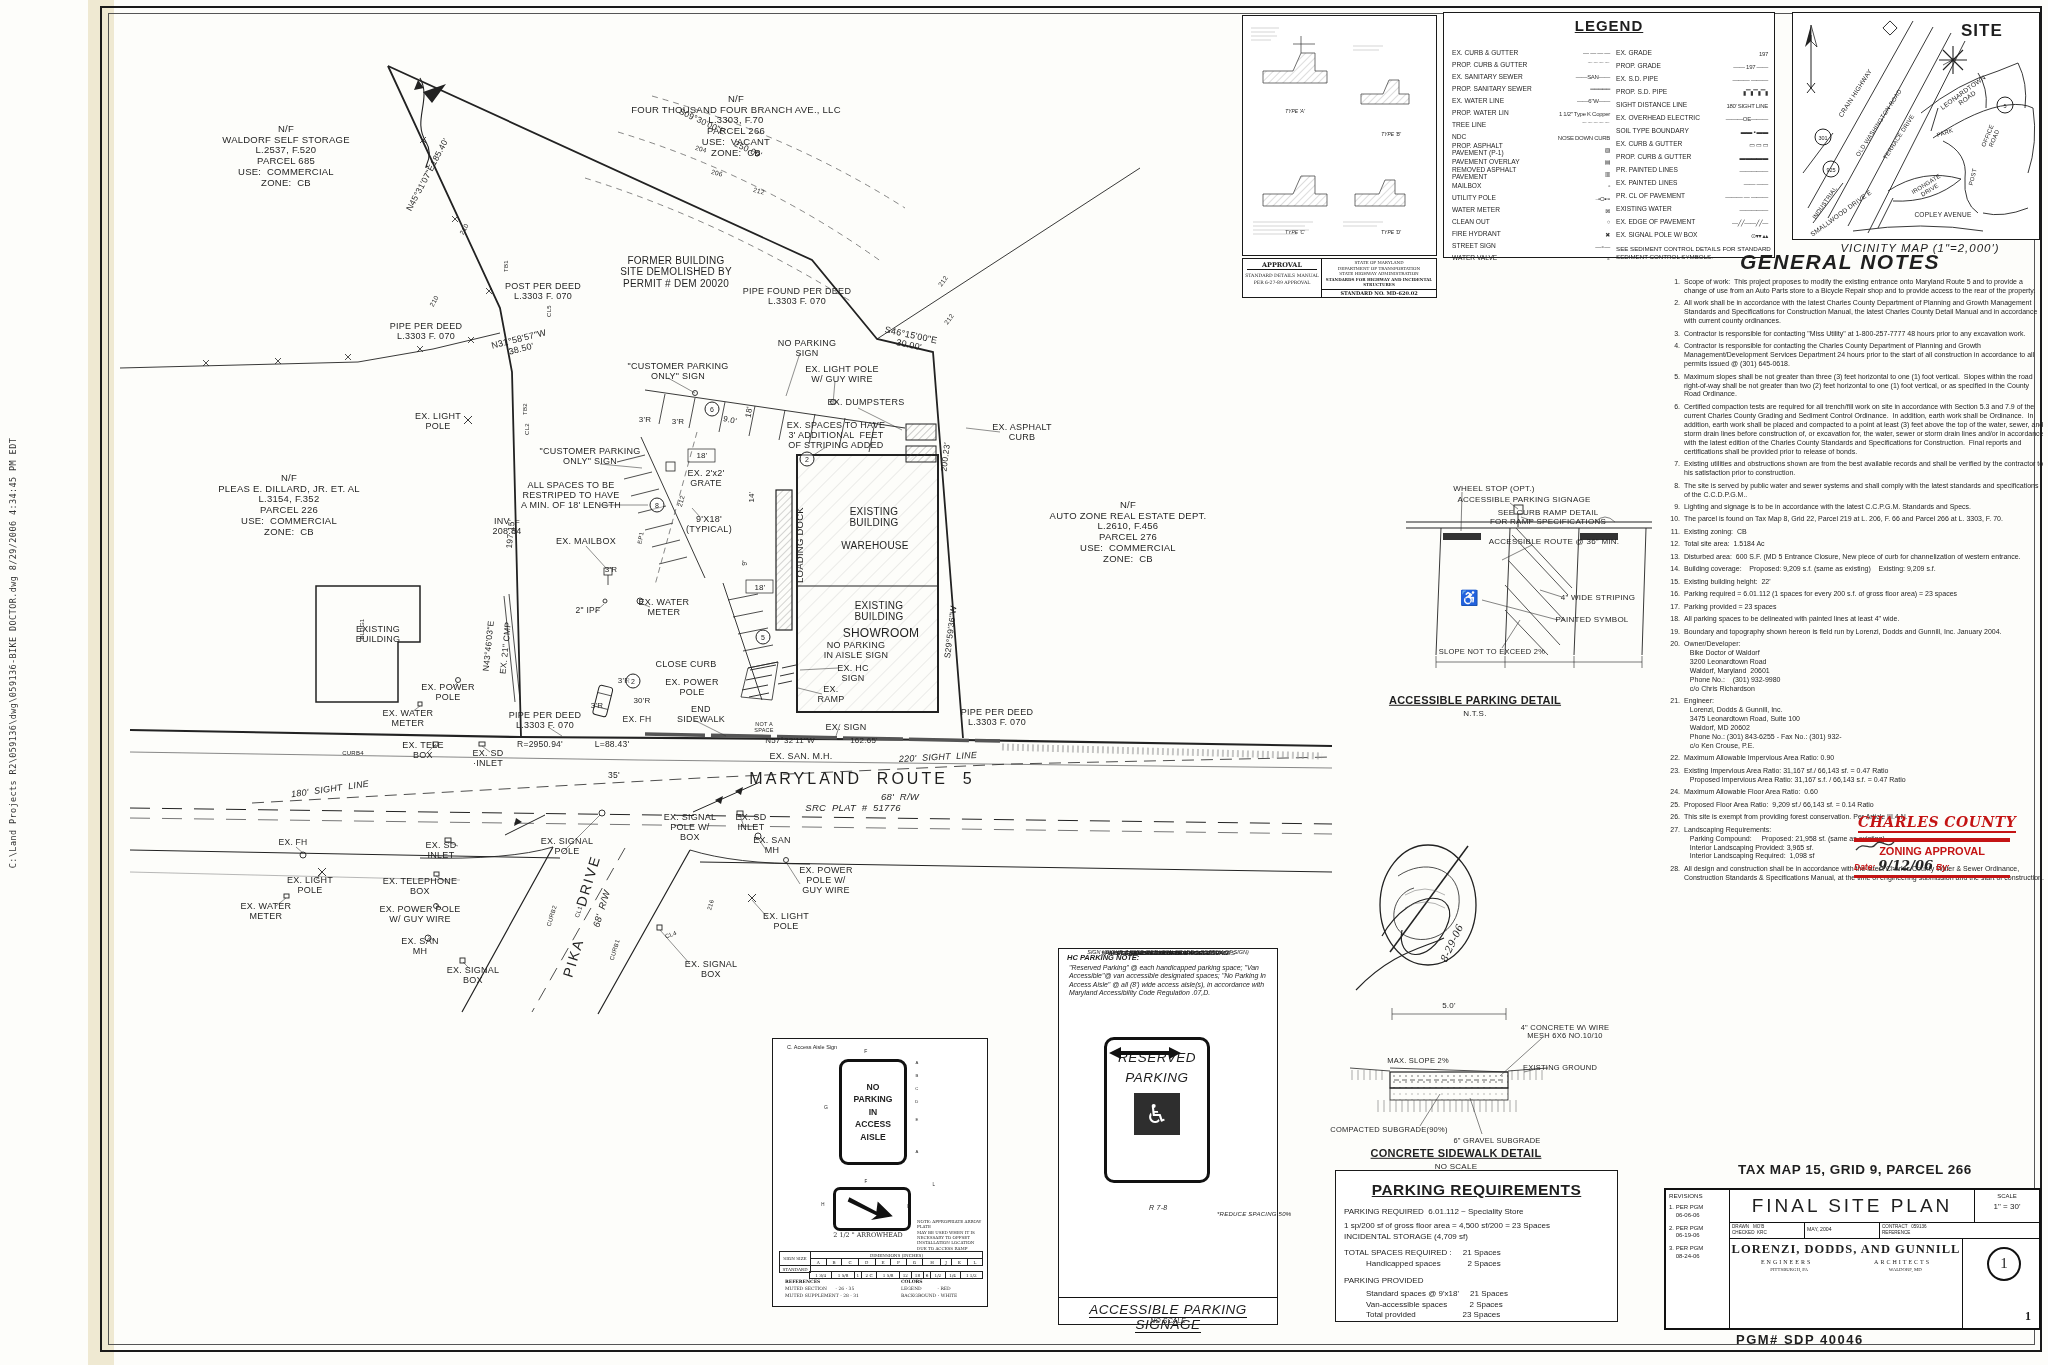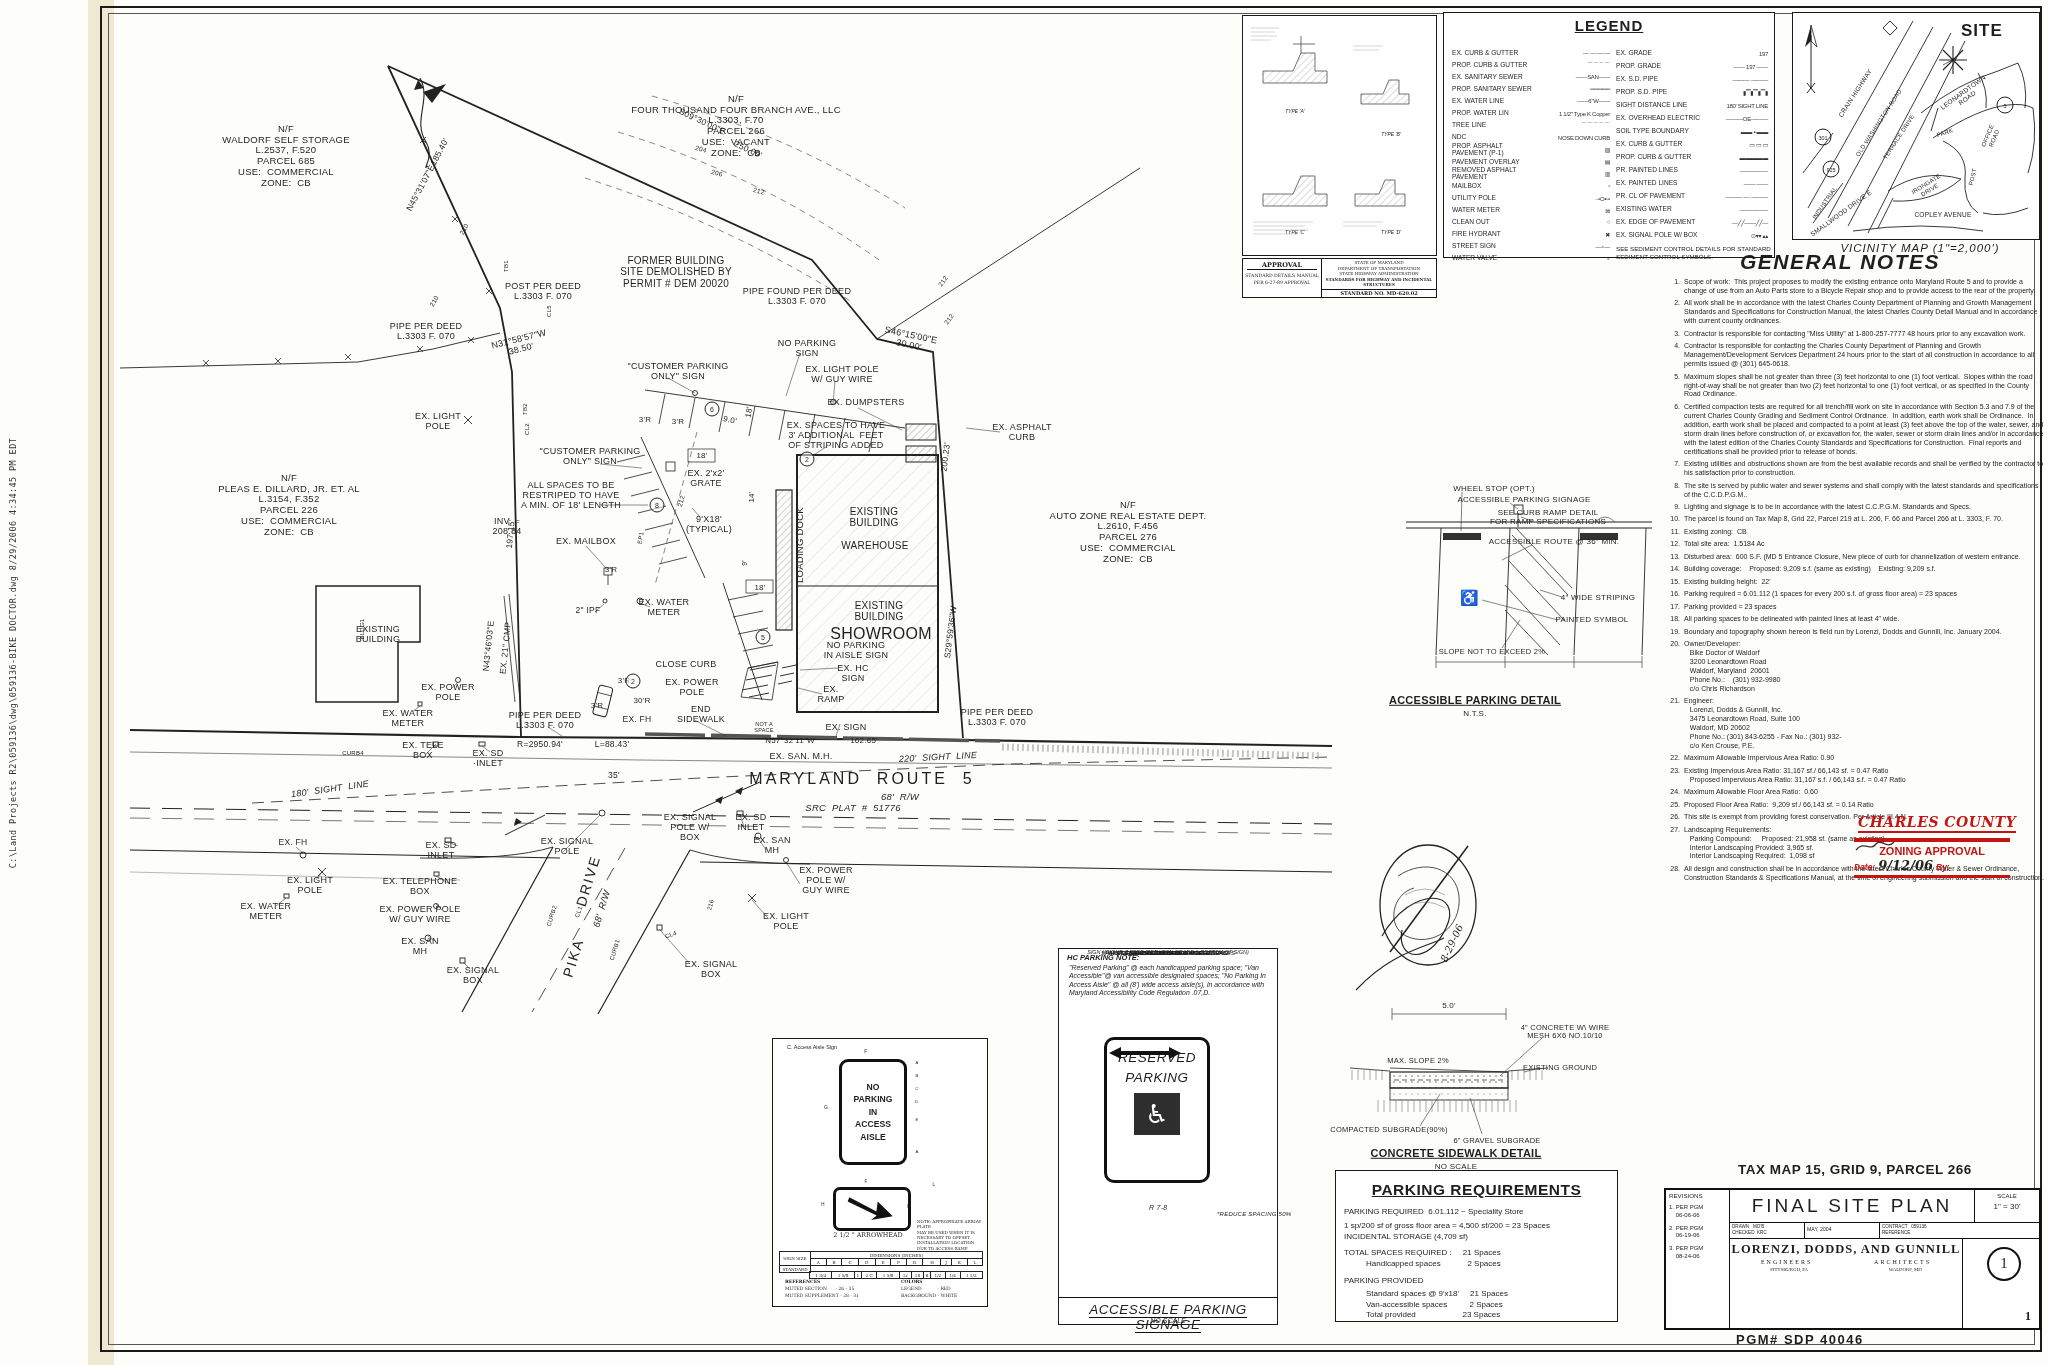--- a/index.html
+++ b/index.html
@@ -323,21 +323,21 @@
       <div class="lbl" style="left: 836px; top: 435px; position: absolute; transform: translate(-50%, -50%) rotate(0deg);">EX. SPACES TO HAVE
 3' ADDITIONAL  FEET
 OF STRIPING ADDED</div>
       <div class="lbl" style="left: 1022px; top: 432px; position: absolute; transform: translate(-50%, -50%) rotate(0deg);">EX. ASPHALT
 CURB</div>
       <div class="lbl" style="left: 874px; top: 517px; position: absolute; transform: translate(-50%, -50%) rotate(0deg); font-size: 10px;">EXISTING
 BUILDING</div>
       <div class="lbl" style="left: 875px; top: 546px; position: absolute; transform: translate(-50%, -50%) rotate(0deg); font-size: 10px;">WAREHOUSE</div>
       <div class="lbl" style="left: 879px; top: 611px; position: absolute; transform: translate(-50%, -50%) rotate(0deg); font-size: 10px;">EXISTING
 BUILDING</div>
-      <div class="lbl" style="left: 881px; top: 634px; position: absolute; transform: translate(-50%, -50%) rotate(0deg); font-size: 16px;">SHOWROOM</div>
+      <div class="lbl" style="left: 881px; top: 634px; position: absolute; transform: translate(-50%, -50%) rotate(0deg); font-size: 12px;">SHOWROOM</div>
       <div class="lbl" style="left: 800px; top: 545px; position: absolute; transform: translate(-50%, -50%) rotate(-90deg); font-size: 9.5px;">LOADING DOCK</div>
       <div class="lbl" style="left: 706px; top: 478px; position: absolute; transform: translate(-50%, -50%) rotate(0deg);">EX. 2'x2'
 GRATE</div>
       <div class="lbl" style="left: 571px; top: 495px; position: absolute; transform: translate(-50%, -50%) rotate(0deg);">ALL SPACES TO BE
 RESTRIPED TO HAVE
 A MIN. OF 18' LENGTH</div>
       <div class="lbl" style="left: 709px; top: 524px; position: absolute; transform: translate(-50%, -50%) rotate(0deg);">9'X18'
 (TYPICAL)</div>
       <div class="lbl" style="left: 586px; top: 541px; position: absolute; transform: translate(-50%, -50%) rotate(0deg);">EX. MAILBOX</div>
       <div class="lbl" style="left: 611px; top: 570px; position: absolute; transform: translate(-50%, -50%) rotate(0deg); font-size: 8px;">3'R</div>

